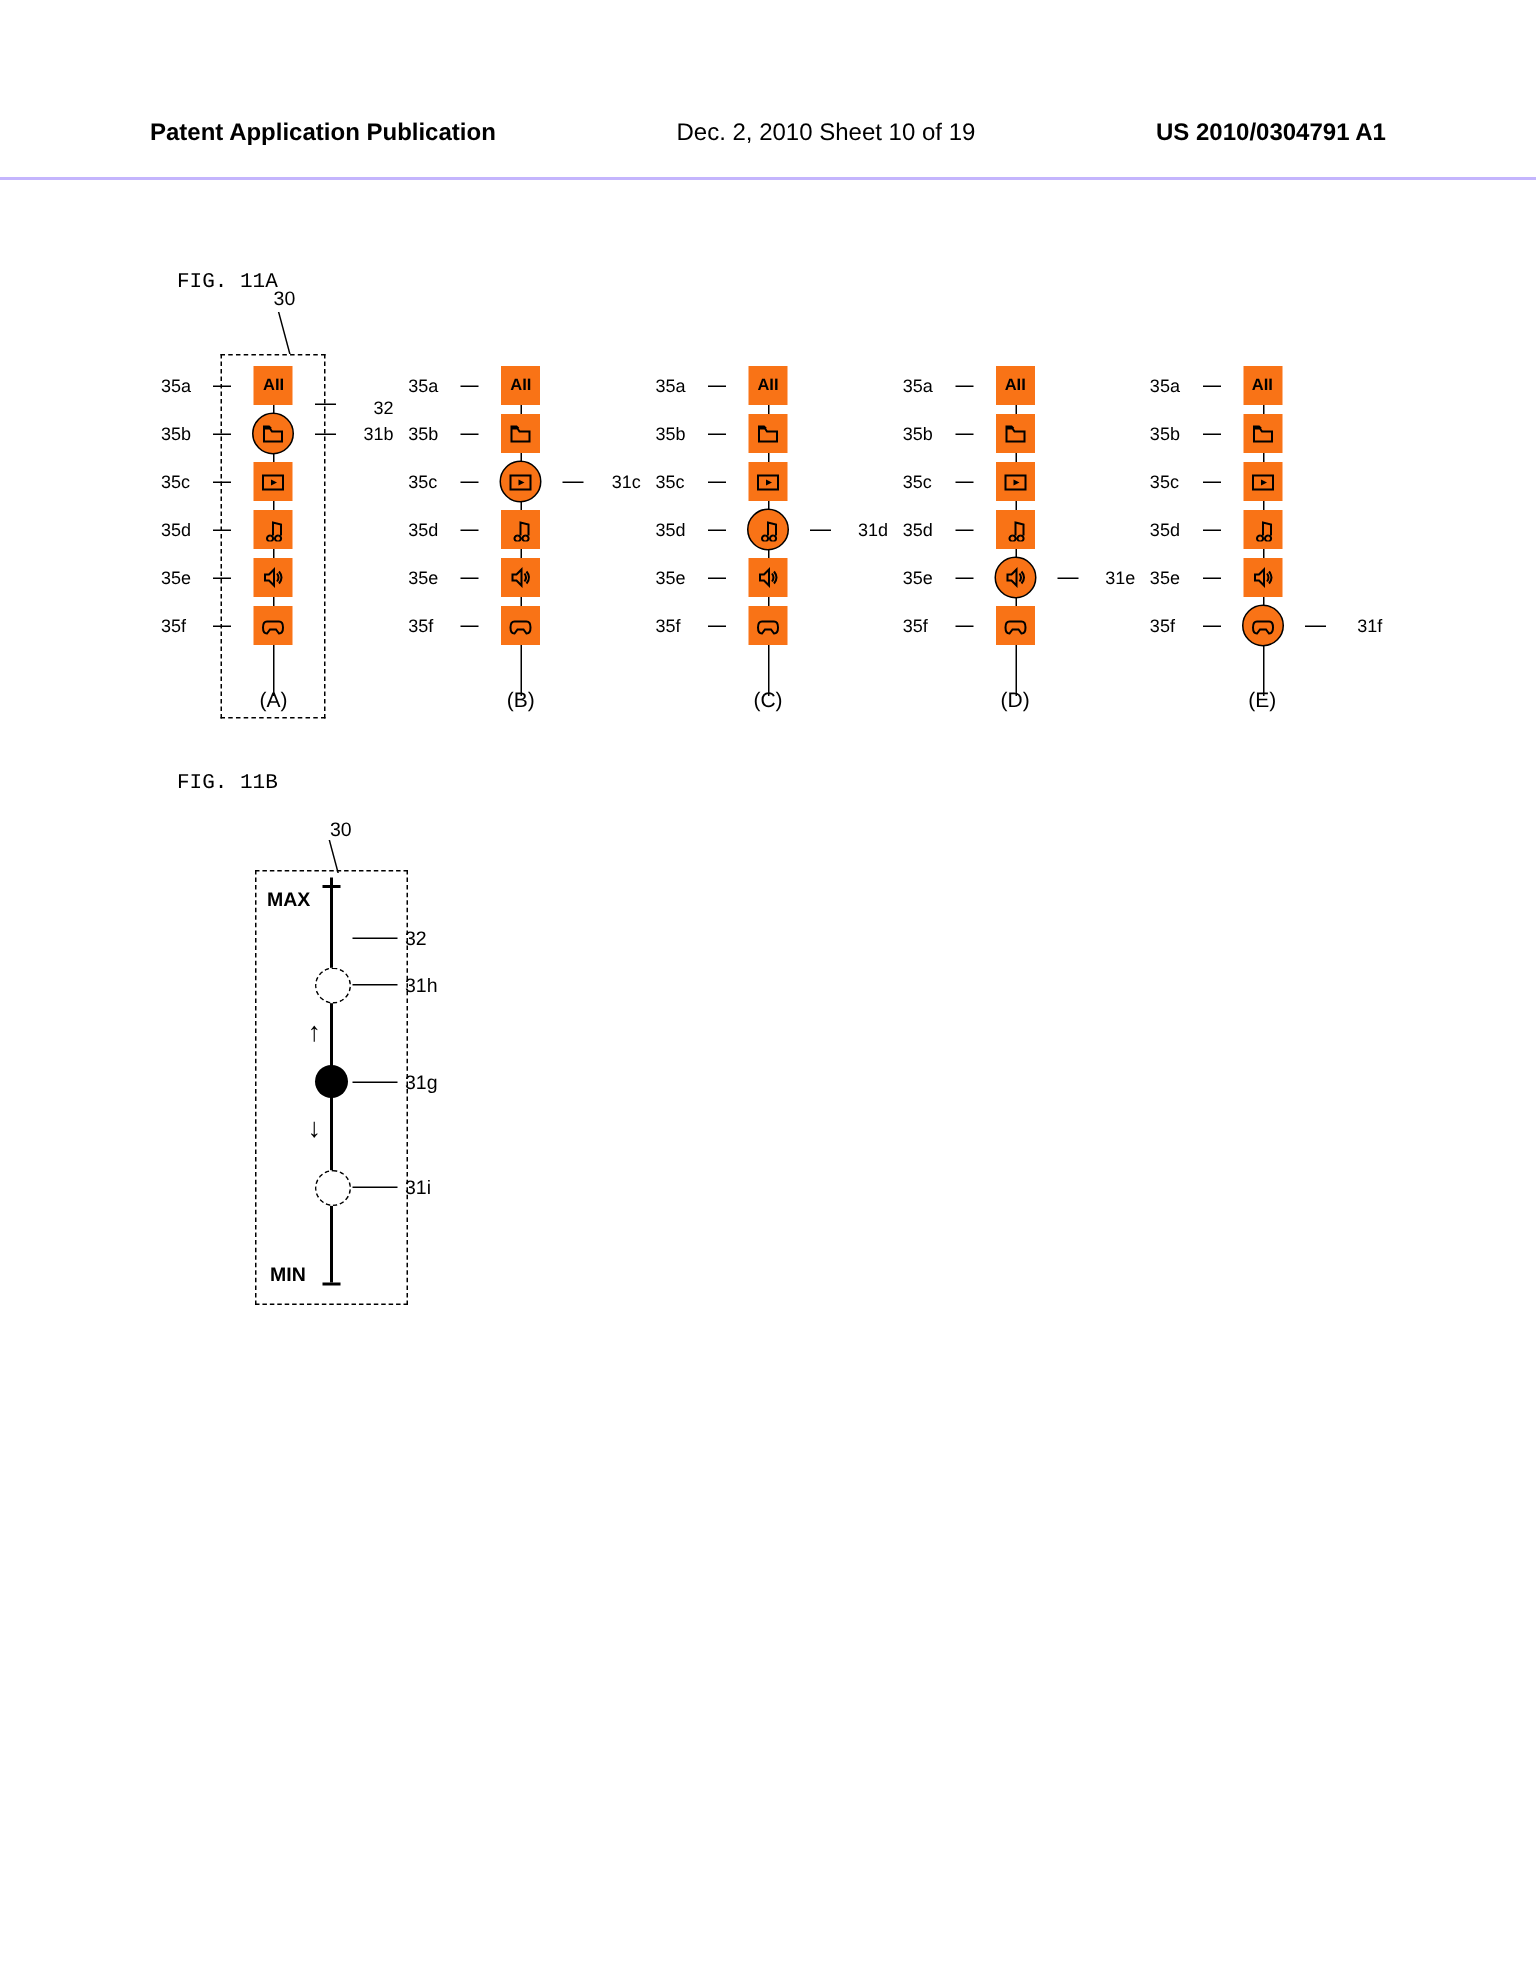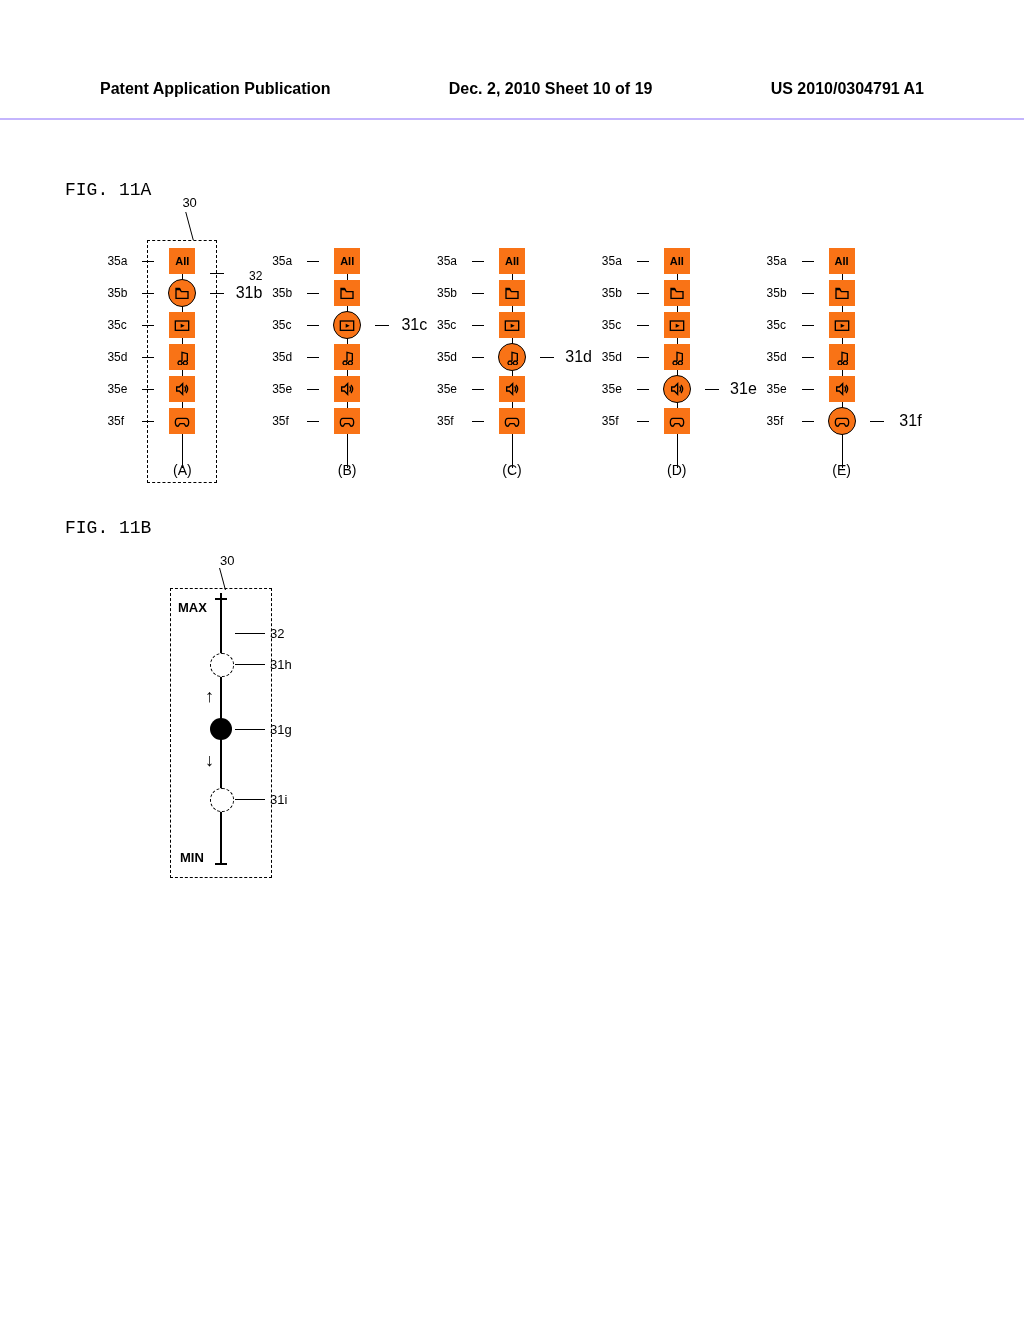--- a/index.html
+++ b/index.html
@@ -11,27 +11,27 @@
     }
     .header {
       display: flex;
       justify-content: space-between;
       padding: 80px 100px 20px 100px;
       font-size: 16px;
       border-bottom: 2px solid #c4b5fd;
       margin-bottom: 60px;
     }
     .header-left { font-weight: bold; }
-    .header-center { font-weight: bold; }
+    .header-center { font-weight: normal; }
     .header-right { font-weight: bold; }
     
     .fig-label {
       font-family: "Courier New", monospace;
-      font-size: 18px;
-      margin-left: 65px;
+      font-size: 14px;
+      margin-left: 118px;
       margin-top: 40px;
       margin-bottom: 20px;
     }
     
     .fig11a-container {
       display: flex;
       justify-content: space-around;
       padding: 0 100px;
       align-items: flex-start;
       margin-bottom: 30px;
@@ -65,21 +65,21 @@
     
     .label-left {
       position: absolute;
       left: -5px;
       font-size: 12px;
     }
     
     .label-right {
       position: absolute;
       right: -10px;
-      font-size: 16px;
+      font-size: 12px;
     }
     
     .dash-tick {
       position: absolute;
       left: 30px;
       width: 12px;
       height: 1px;
       background: black;
     }
     

